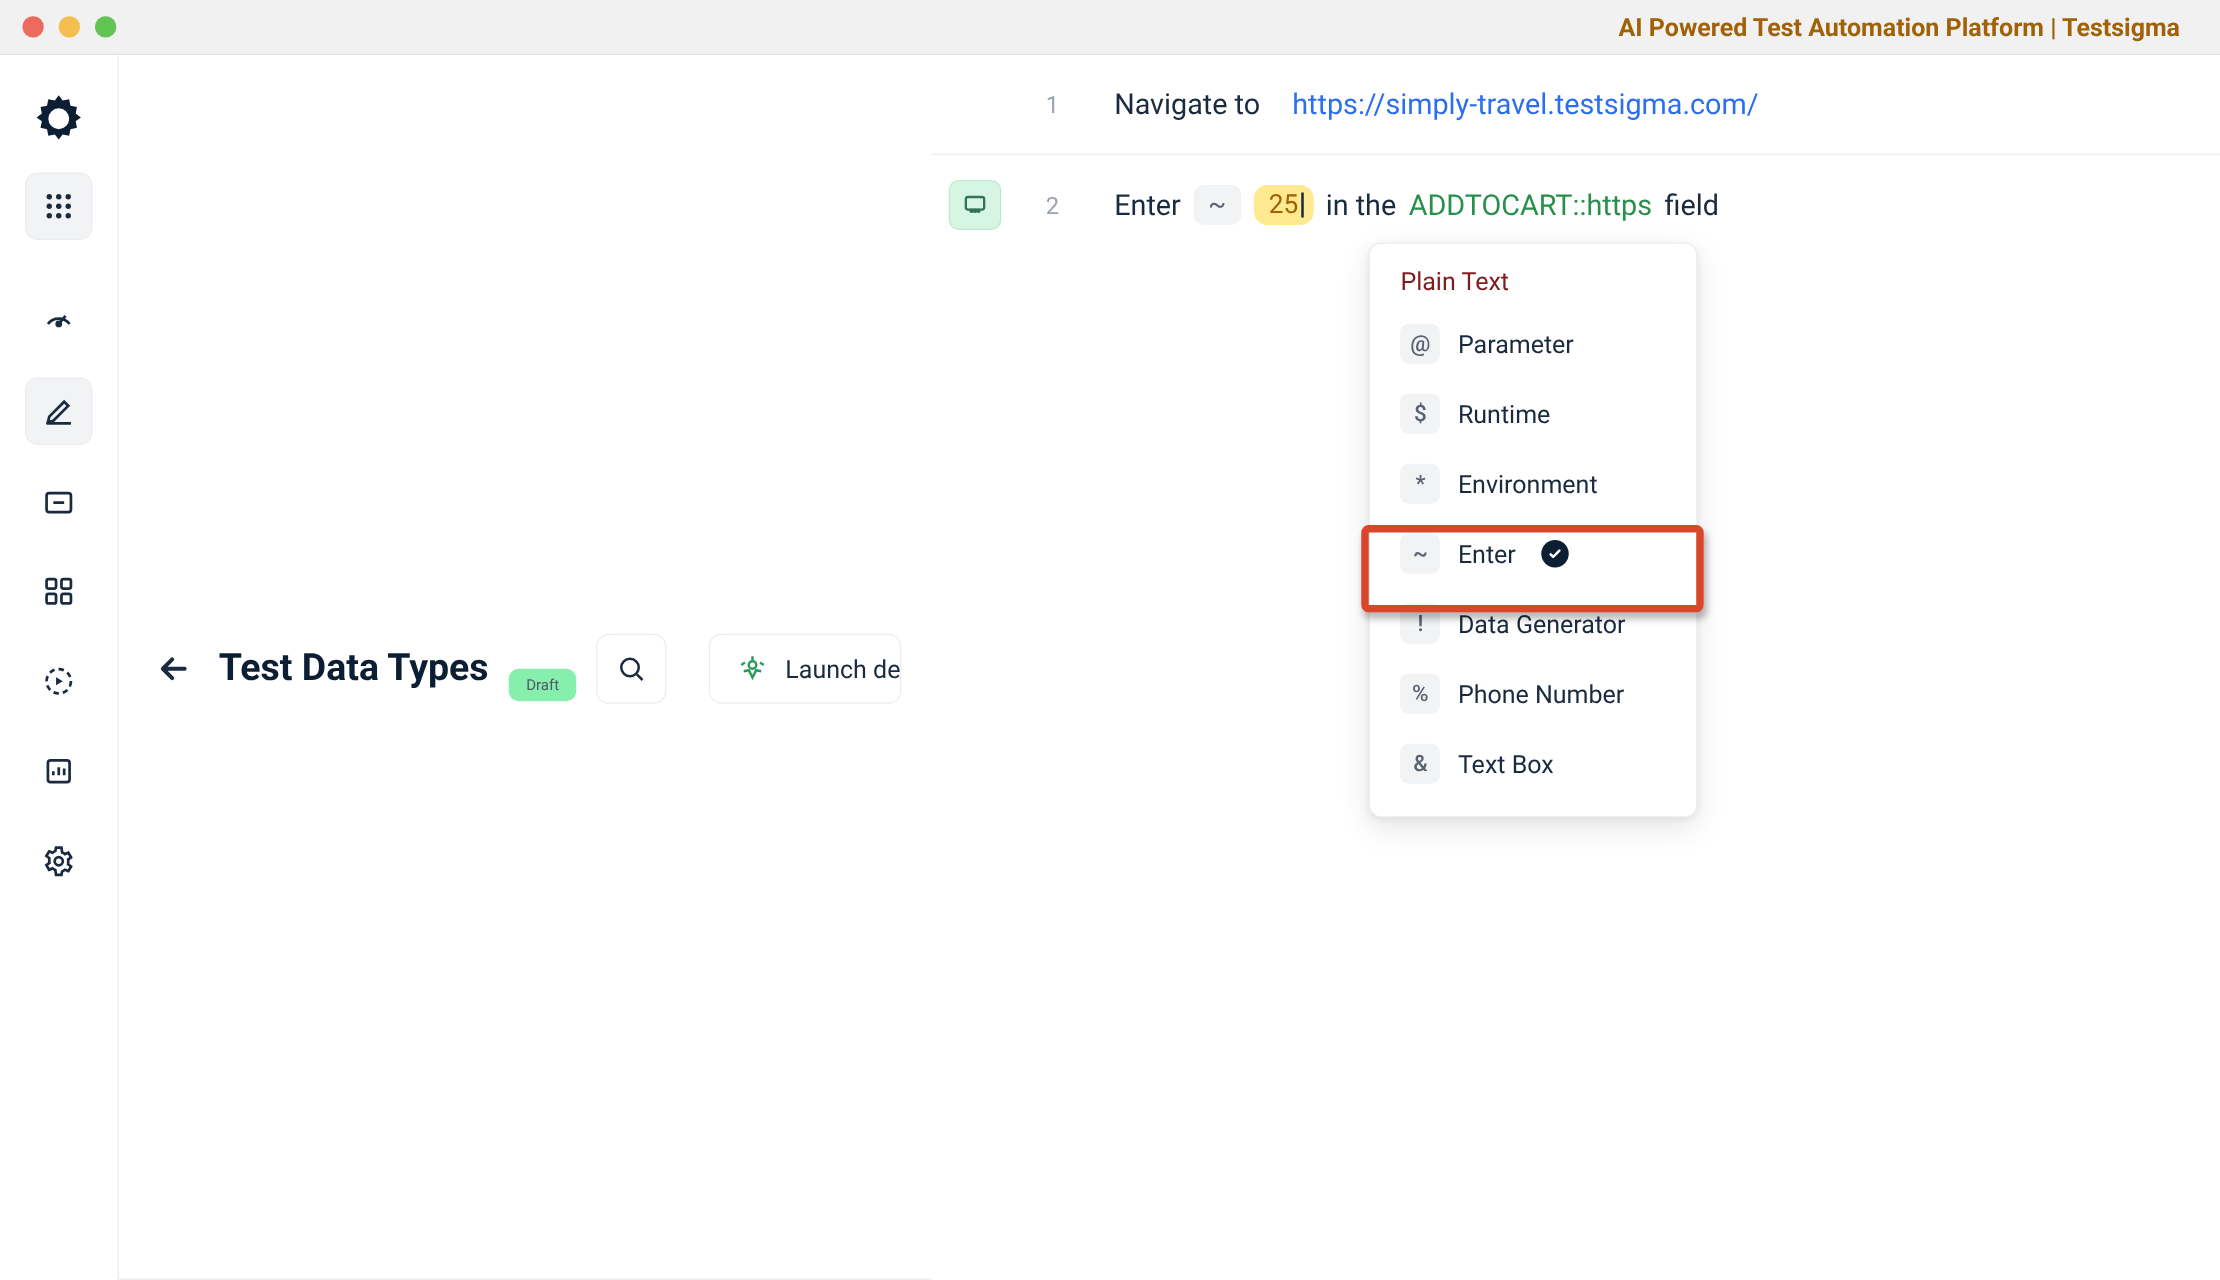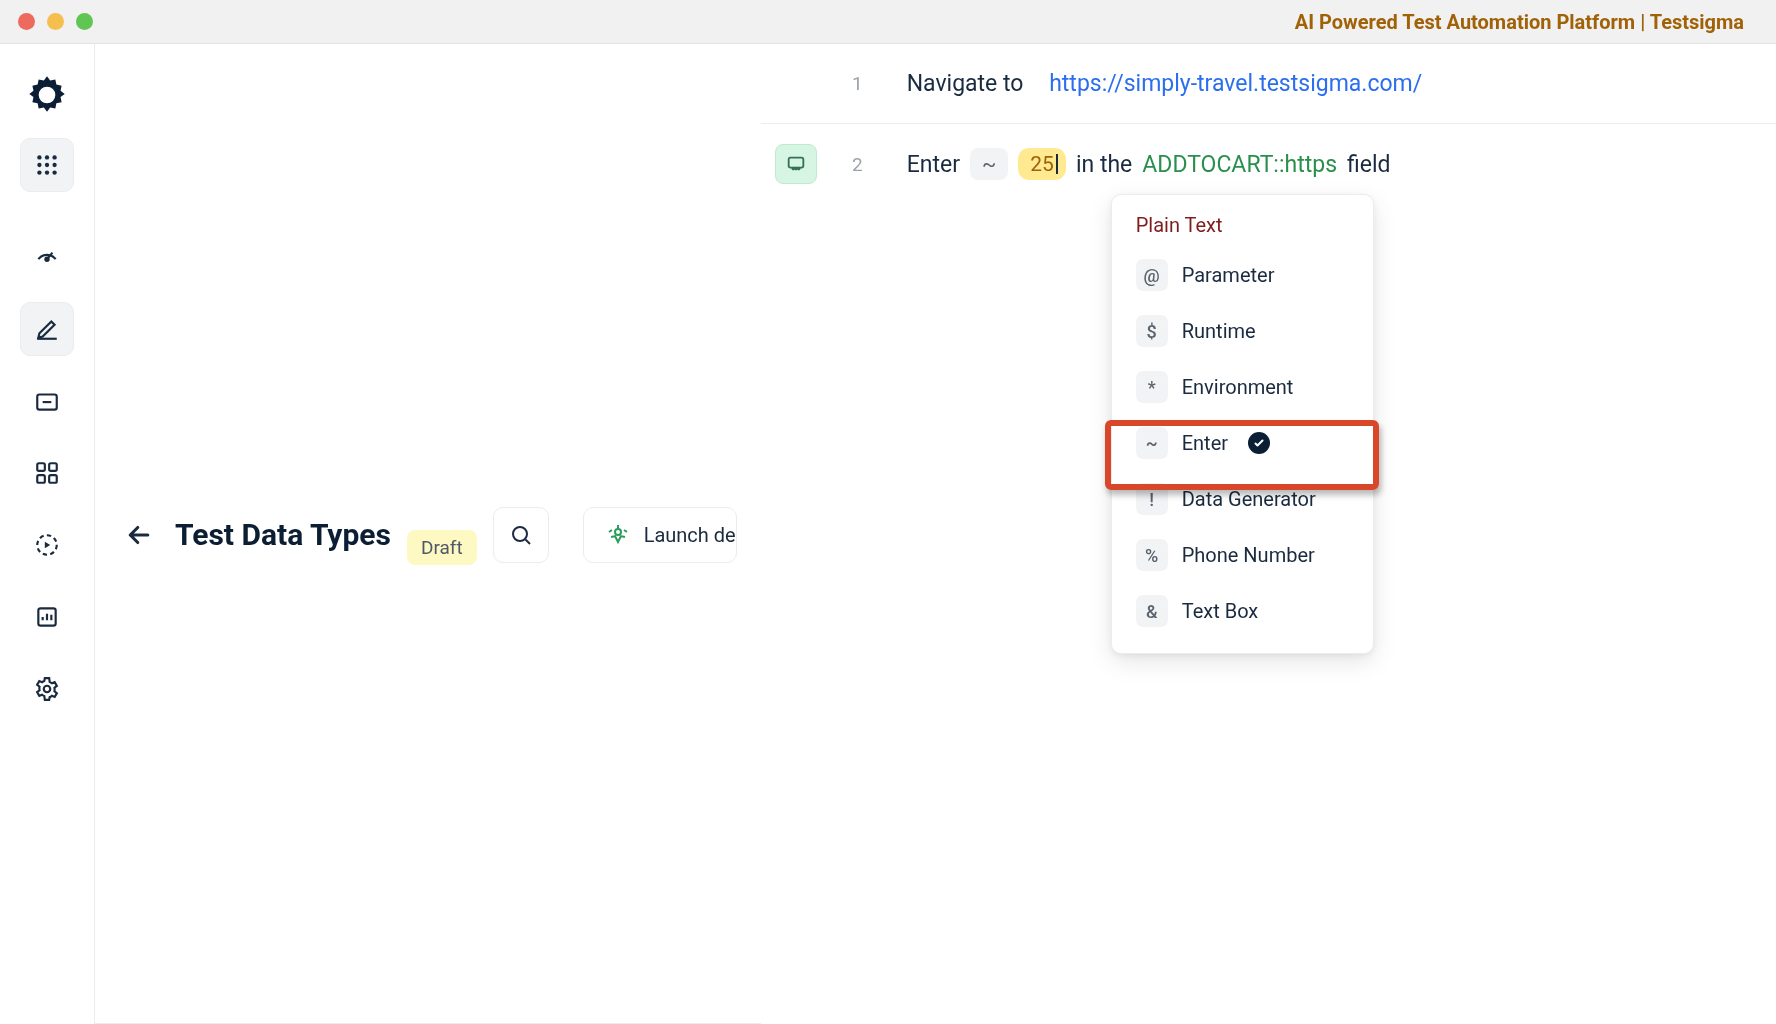--- a/index.html
+++ b/index.html
@@ -82,24 +82,24 @@
     width:40px; height:40px;
     display:flex; align-items:center; justify-content:center;
     color:#1a2b40; cursor:pointer;
   }
   .page-title {
     font-size: 30px;
     font-weight:700;
     color:#0b1e34;
   }
   .chip {
-    background:#fef9c3;
+    background:#86efac;
     border-radius:8px;
     padding:6px 14px;
-    font-size:19px;
+    font-size:12px;
     color:#4e5968;
     margin-top:26px;
   }
   .header-right {
     margin-left:auto;
     display:flex; gap:34px; align-items:center;
   }
   .icon-btn {
     width:56px; height:56px;
     border:1px solid #ececef;

